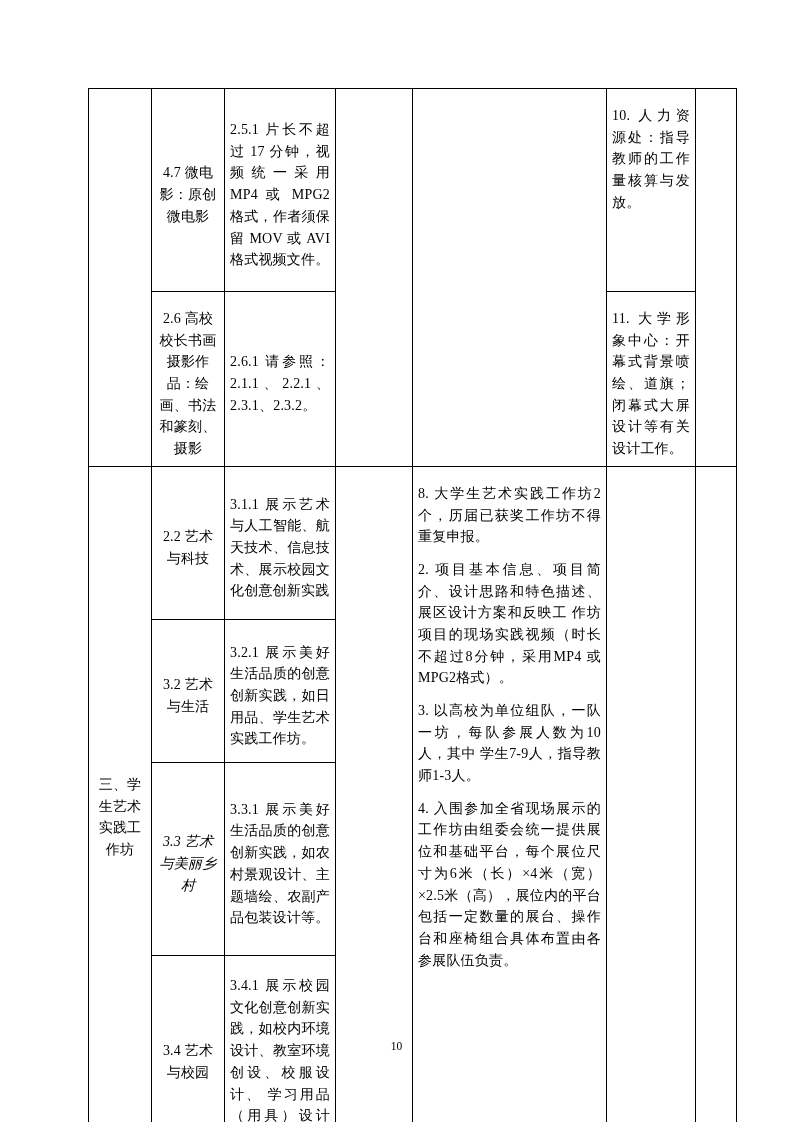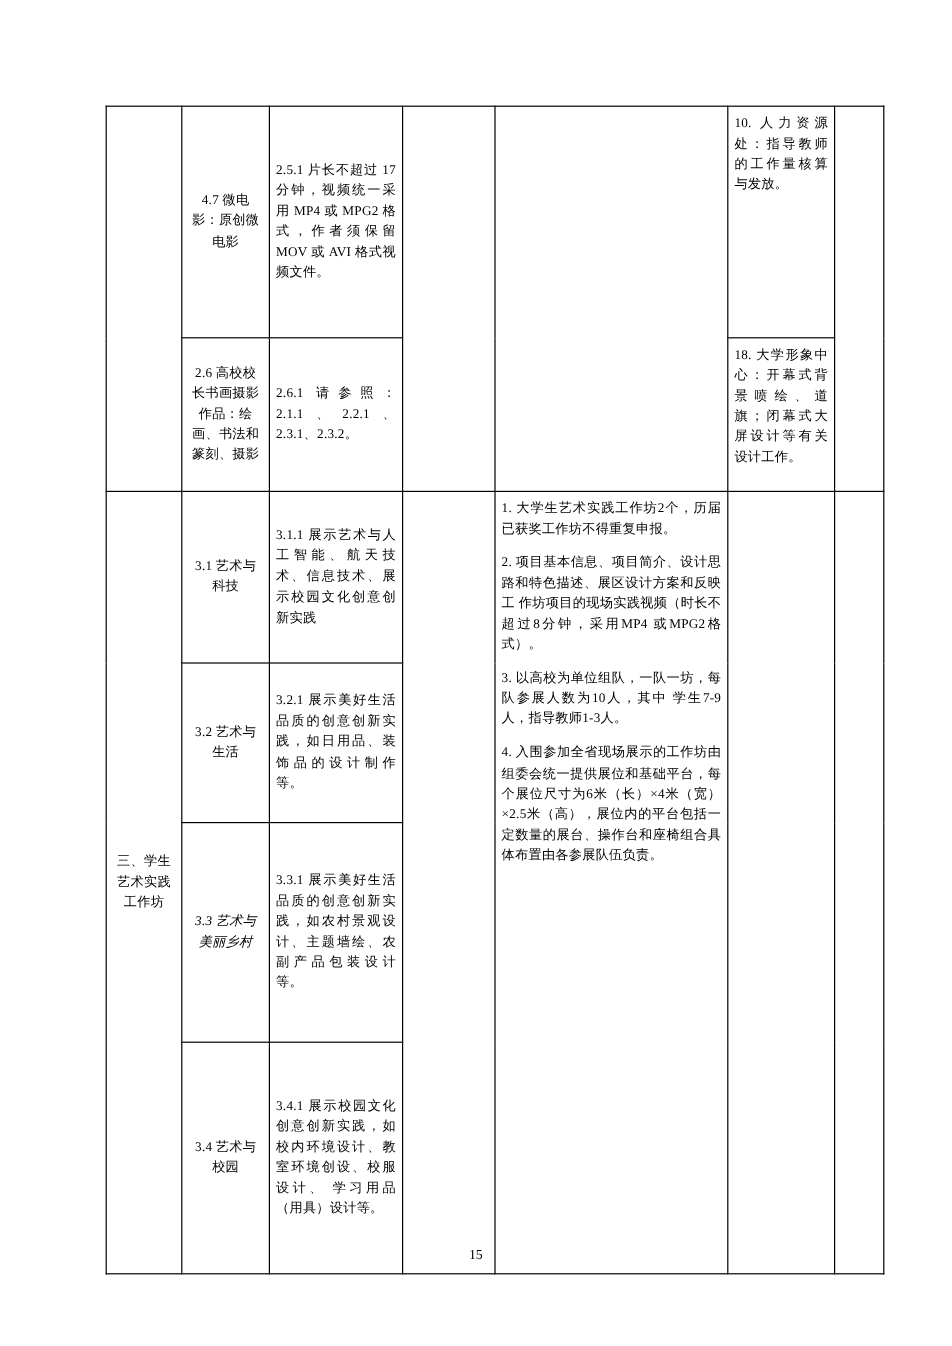--- a/index.html
+++ b/index.html
@@ -24,22 +24,22 @@
     position: absolute;
     left: 88px;
     top: 88px;
     width: 617px;
     border-collapse: collapse;
     table-layout: fixed;
   }
   .doc-table td {
     border: 1px solid #000000;
     vertical-align: top;
-    padding: 6px 5px 6px 5px;
-    font-size: 11px;
+    padding: 16px 5px 6px 5px;
+    font-size: 14px;
     line-height: 1.55;
     letter-spacing: 0.2px;
   }
   td.c-cat {
     width: 52px;
     text-align: center;
     vertical-align: middle;
   }
   td.c-item {
     width: 62px;
@@ -98,47 +98,47 @@
         <td class="c-item" style="height:180px;">4.7 微电影：原创微电影</td>
         <td class="c-desc">2.5.1 片长不超过 17 分钟，视频统一采用 MP4 或 MPG2 格式，作者须保留 MOV 或 AVI 格式视频文件。</td>
         <td class="c-blank1" rowspan="2"></td>
         <td class="c-req" rowspan="2"></td>
         <td class="c-resp">10. 人力资源处：指导教师的工作量核算与发放。</td>
         <td class="c-blank2" rowspan="2"></td>
       </tr>
       <tr>
         <td class="c-item" style="height:115px;">2.6 高校校长书画摄影作品：绘画、书法和篆刻、摄影</td>
         <td class="c-desc">2.6.1 请参照：2.1.1、2.2.1、2.3.1、2.3.2。</td>
-        <td class="c-resp">18. 大学形象中心：开幕式背景喷绘、道旗；闭幕式大屏设计等有关设计工作。</td>
+        <td class="c-resp">11. 大学形象中心：开幕式背景喷绘、道旗；闭幕式大屏设计等有关设计工作。</td>
       </tr>
 
       <tr>
         <td class="c-cat" rowspan="4">三、学生艺术实践工作坊</td>
-        <td class="c-item" style="height:130px;">3.1 艺术与科技</td>
+        <td class="c-item" style="height:130px;">2.2 艺术与科技</td>
         <td class="c-desc">3.1.1 展示艺术与人工智能、航天技术、信息技术、展示校园文化创意创新实践</td>
         <td class="c-blank1" rowspan="4"></td>
         <td class="c-req" rowspan="4">
-          <p class="para">1. 大学生艺术实践工作坊2个，历届已获奖工作坊不得重复申报。</p>
+          <p class="para">8. 大学生艺术实践工作坊2个，历届已获奖工作坊不得重复申报。</p>
           <p class="para">2. 项目基本信息、项目简介、设计思路和特色描述、展区设计方案和反映工 作坊项目的现场实践视频（时长不超过8分钟，采用MP4 或MPG2格式）。</p>
           <p class="para">3. 以高校为单位组队，一队一坊，每队参展人数为10人，其中 学生7-9人，指导教师1-3人。</p>
           <p class="para">4. 入围参加全省现场展示的工作坊由组委会统一提供展位和基础平台，每个展位尺寸为6米（长）×4米（宽）×2.5米（高），展位内的平台包括一定数量的展台、操作台和座椅组合具体布置由各参展队伍负责。</p>
         </td>
         <td class="c-resp" rowspan="4"></td>
         <td class="c-blank2" rowspan="4"></td>
       </tr>
       <tr>
         <td class="c-item" style="height:120px;">3.2 艺术与生活</td>
-        <td class="c-desc">3.2.1 展示美好生活品质的创意创新实践，如日用品、装饰品的设计制作等。</td>
+        <td class="c-desc">3.2.1 展示美好生活品质的创意创新实践，如日用品、学生艺术实践工作坊。</td>
       </tr>
       <tr>
         <td class="c-item" style="height:170px;font-style:italic;">3.3 艺术与美丽乡村</td>
         <td class="c-desc">3.3.1 展示美好生活品质的创意创新实践，如农村景观设计、主题墙绘、农副产品包装设计等。</td>
       </tr>
       <tr>
         <td class="c-item" style="height:180px;">3.4 艺术与校园</td>
         <td class="c-desc">3.4.1 展示校园文化创意创新实践，如校内环境设计、教室环境创设、校服设计、 学习用品（用具）设计等。</td>
       </tr>
     </tbody>
   </table>
 
-  <div class="pagenum">15</div>
+  <div class="pagenum">10</div>
 
 </div>
 
 </body></html>

